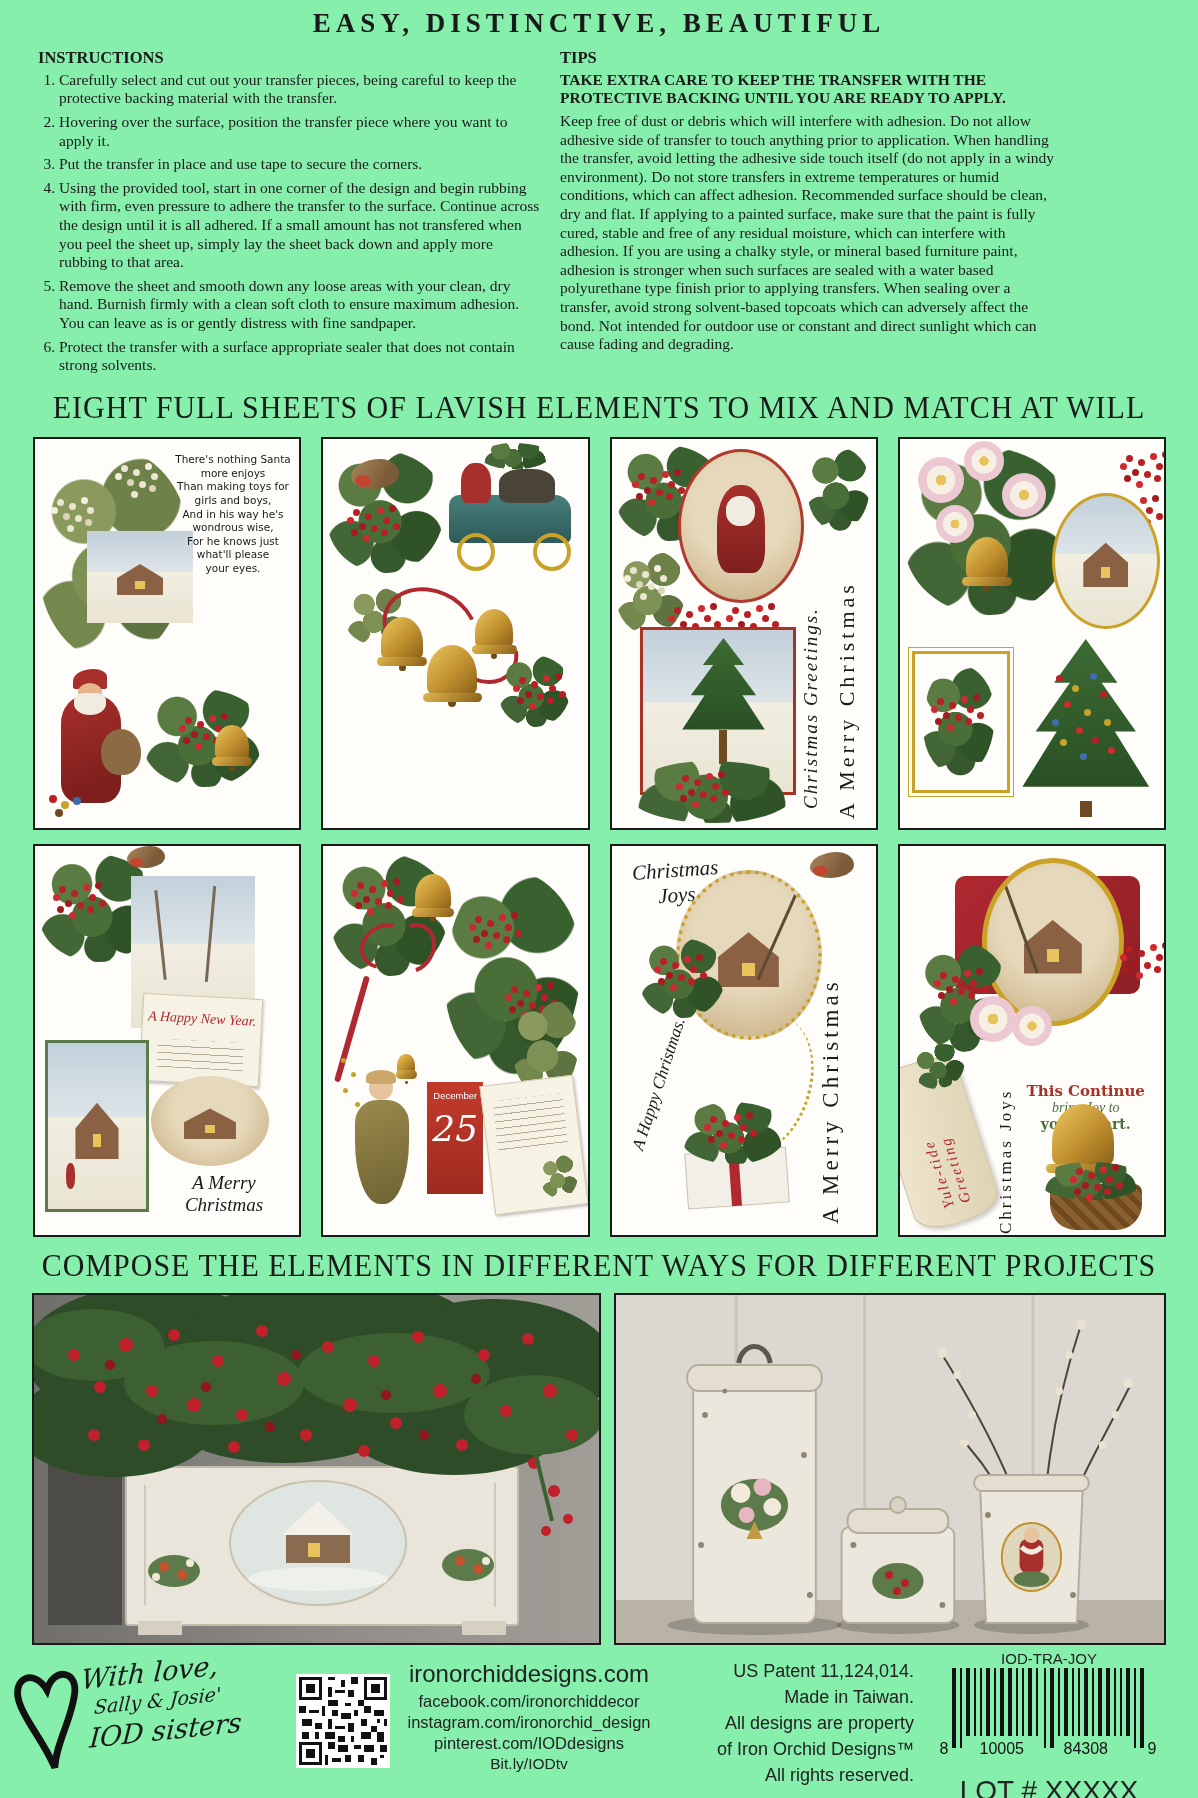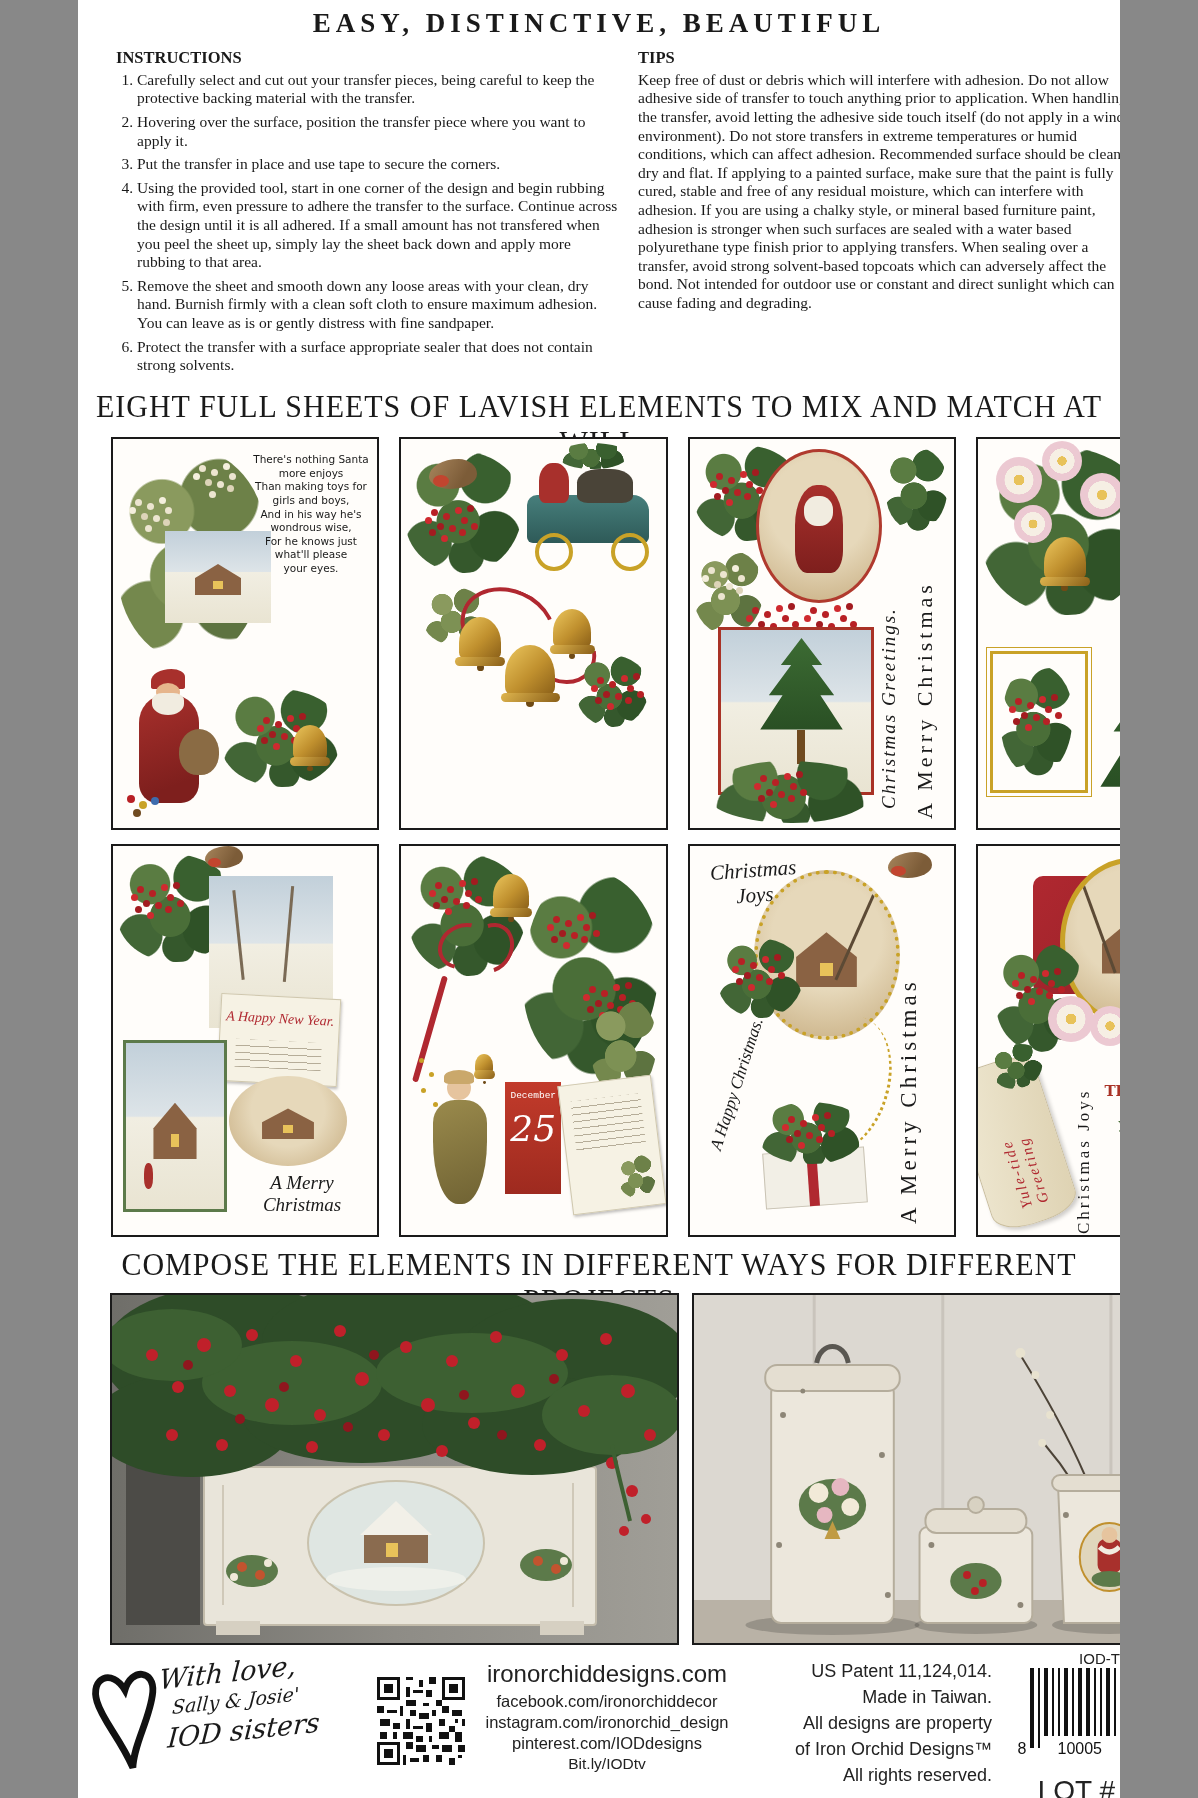--- a/index.html
+++ b/index.html
@@ -1,16 +1,16 @@
 <!DOCTYPE html>
 <html><head>
 <meta charset="utf-8">
 <style>
   html,body{margin:0;padding:0;background:#888;}
-  .page{position:relative;width:1042px;height:1798px;margin:0 auto;background:#ffffff;
+  .page{position:relative;width:1198px;height:1798px;margin:0 auto;background:#86efac;
         font-family:"Liberation Serif",serif;color:#1a1a1a;overflow:hidden;}
   
   .title{position:absolute;top:8px;left:0;right:0;text-align:center;
          font-size:27px;font-weight:bold;letter-spacing:5px;}
   .cols{position:absolute;top:48px;left:38px;width:1016px;display:flex;gap:20px;}
   .col{font-size:15.5px;line-height:1.2;}
   .col-left{width:502px;}
   .col-right{width:494px;}
   .sec-h{font-weight:bold;font-size:16.5px;margin:0 0 3px 0;}
   ol.instr{margin:0;padding-left:21px;}
@@ -82,21 +82,21 @@
   .pre{white-space:pre-line;}
   .hand{position:absolute;font-family:"DejaVu Sans",sans-serif;font-size:10.5px;
         line-height:1.3;text-align:center;}
   .script{font-style:italic;}
   .vert{position:absolute;writing-mode:vertical-rl;transform:rotate(180deg);letter-spacing:2px;}
   .bcw{position:absolute;left:0;right:0;bottom:12px;text-align:center;font-size:22px;letter-spacing:1px;}
   .bcw span{display:inline-block;text-transform:uppercase;margin:0 3px;}
   .bcw span::first-letter{color:#b02027;font-size:30px;font-family:"DejaVu Serif",serif;}
   .bcw .w1{display:block;font-size:20px;margin-bottom:2px;}
   .caltop{position:absolute;top:8px;left:0;right:0;text-align:center;color:#fff;
-        font-family:Liberation Mono, monospace;font-size:9.5px;}
+        font-family:Liberation Sans, sans-serif;font-size:9.5px;}
   .calday{position:absolute;top:26px;left:0;right:0;text-align:center;color:#fff;
         font-family:"DejaVu Serif",serif;font-size:36px;font-style:italic;}
   
   .photos{position:absolute;left:32px;top:1293px;width:1134px;height:352px;display:flex;gap:13px;}
   .photo{border:2px solid #1a1a1a;overflow:hidden;}
   .photo svg{display:block;}
   .photo-left{width:565px;}
   .photo-right{flex:1;}
   
   .footer{position:absolute;left:0;top:1648px;width:1198px;height:150px;}
@@ -134,20 +134,21 @@
         <li>Carefully select and cut out your transfer pieces, being careful to keep the protective backing material with the transfer.</li>
         <li>Hovering over the surface, position the transfer piece where you want to apply it.</li>
         <li>Put the transfer in place and use tape to secure the corners.</li>
         <li>Using the provided tool, start in one corner of the design and begin rubbing with firm, even pressure to adhere the transfer to the surface. Continue across the design until it is all adhered. If a small amount has not transfered when you peel the sheet up, simply lay the sheet back down and apply more rubbing to that area.</li>
         <li>Remove the sheet and smooth down any loose areas with your clean, dry hand. Burnish firmly with a clean soft cloth to ensure maximum adhesion. You can leave as is or gently distress with fine sandpaper.</li>
         <li>Protect the transfer with a surface appropriate sealer that does not contain strong solvents.</li>
       </ol>
     </div>
     <div class="col col-right">
       <p class="sec-h">TIPS</p>
+      <p class="warn">TAKE EXTRA CARE TO KEEP THE TRANSFER WITH THE PROTECTIVE BACKING UNTIL YOU ARE READY TO APPLY.</p>
       <p class="tipsbody">Keep free of dust or debris which will interfere with adhesion. Do not allow adhesive side of transfer to touch anything prior to application. When handling the transfer, avoid letting the adhesive side touch itself (do not apply in a windy environment). Do not store transfers in extreme temperatures or humid conditions, which can affect adhesion. Recommended surface should be clean, dry and flat. If applying to a painted surface, make sure that the paint is fully cured, stable and free of any residual moisture, which can interfere with adhesion. If you are using a chalky style, or mineral based furniture paint, adhesion is stronger when such surfaces are sealed with a water based polyurethane type finish prior to applying transfers. When sealing over a transfer, avoid strong solvent-based topcoats which can adversely affect the bond. Not intended for outdoor use or constant and direct sunlight which can cause fading and degrading.</p>
     </div>
   </div>
 
   <div class="banner banner1">EIGHT FULL SHEETS OF LAVISH ELEMENTS TO MIX AND MATCH AT WILL</div>
 
   <div class="grid">
 
     <div class="sheet">
       <div class="fol pale" style="left:4px;top:8px;width:150px;height:215px;"></div>

